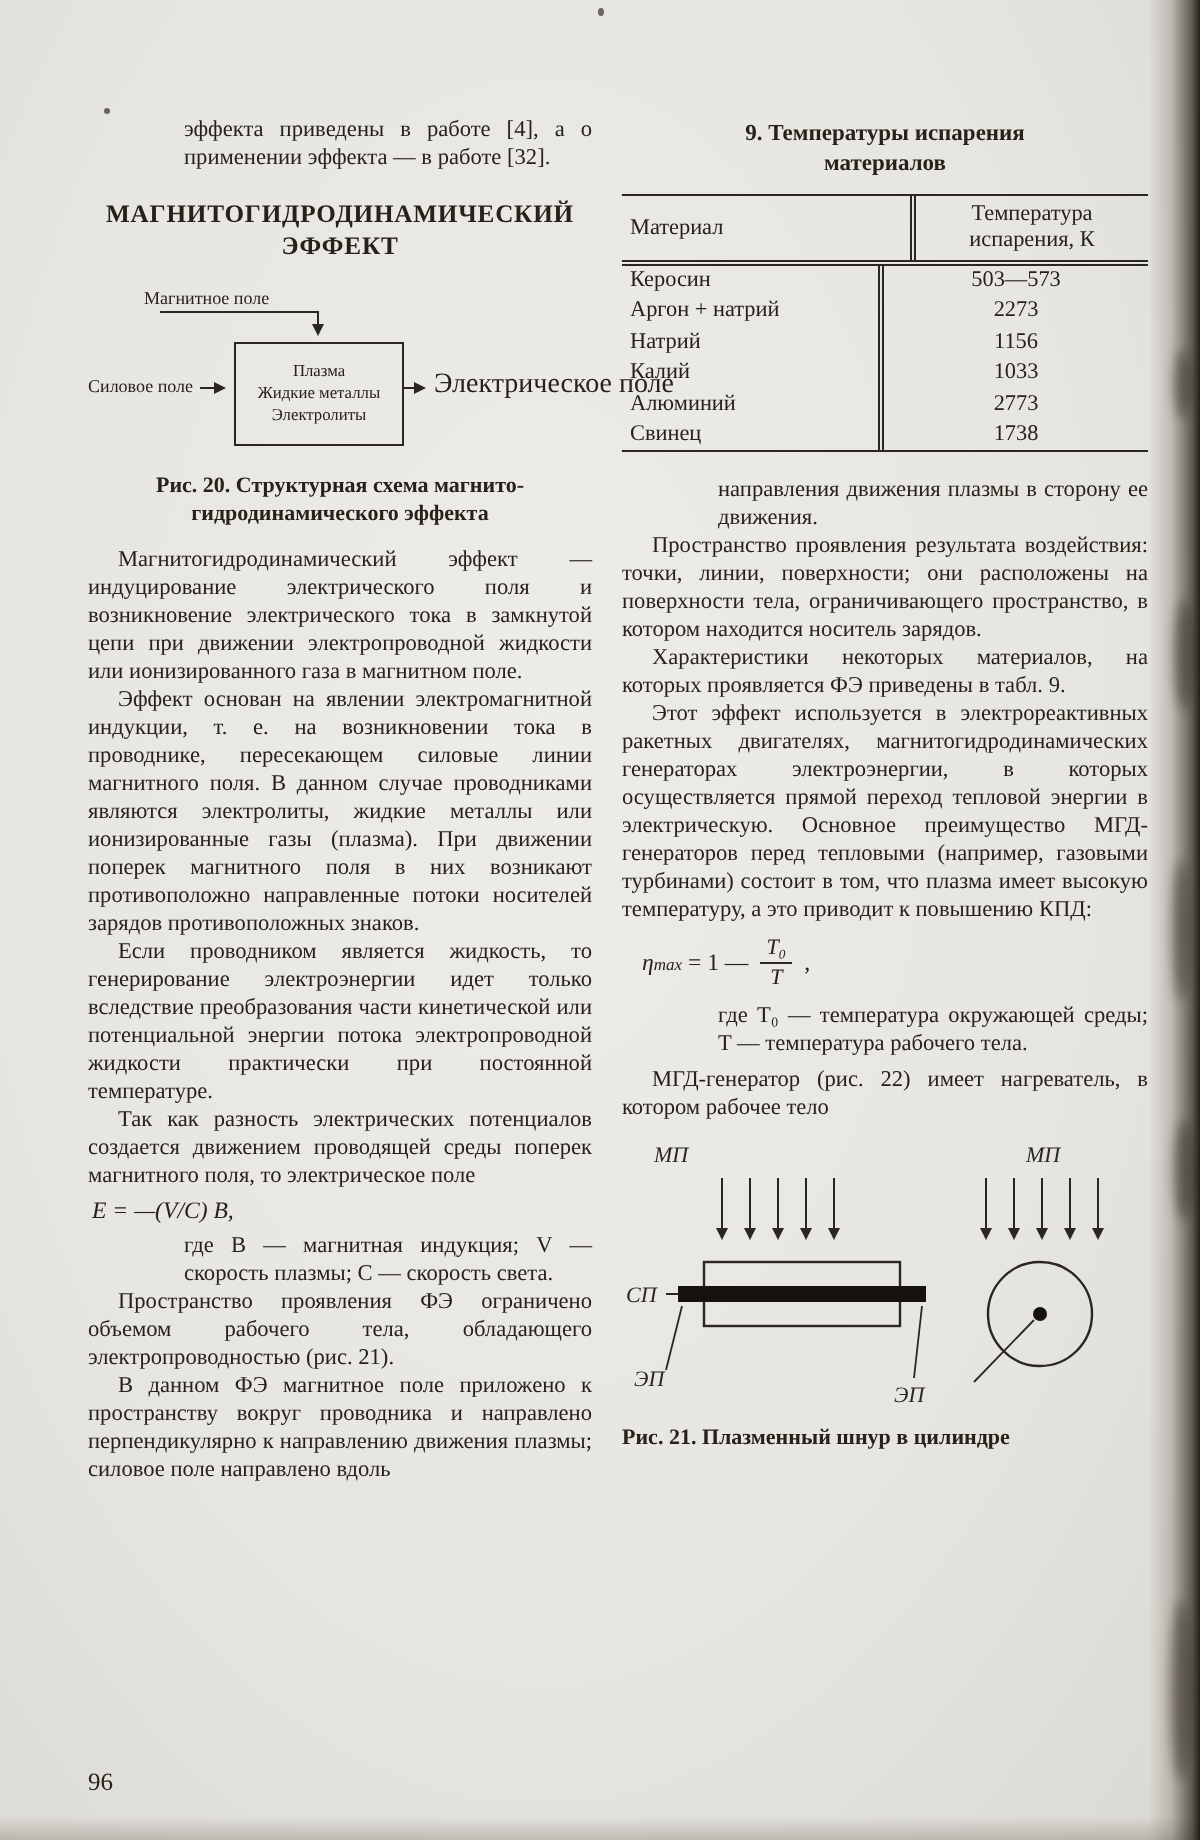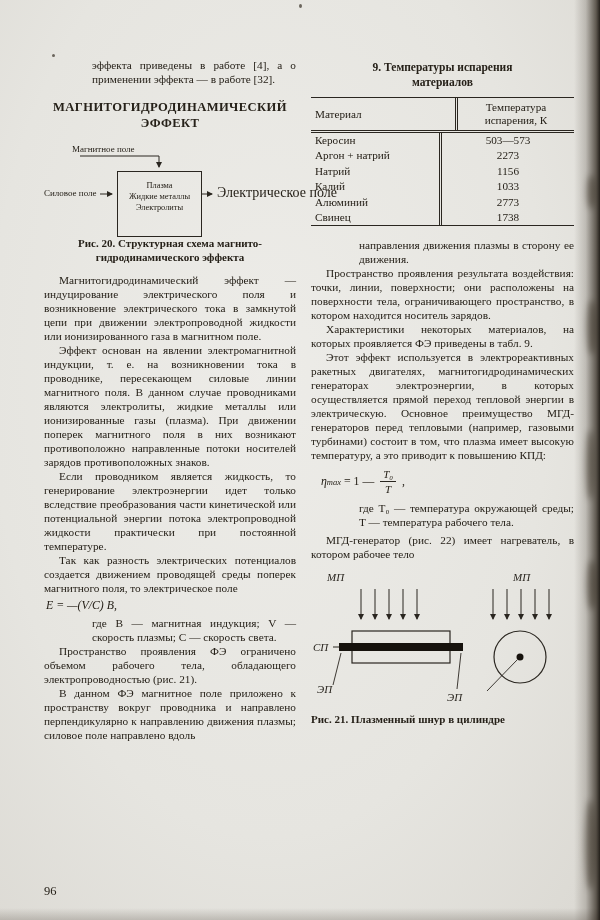--- a/index.html
+++ b/index.html
@@ -28,21 +28,21 @@
   .heading { font-weight:bold; text-align:center; font-size:12.6px; line-height:16px; letter-spacing:0.4px; }
   .heading-wrap { margin:13px 0 10px 0; }
 
   
   .fig20 { position:relative; width:252px; height:92px; margin-bottom:4px; }
   .fig20 svg { position:absolute; left:0; top:0; }
   .f20-label { position:absolute; font-size:9px; line-height:10px; white-space:nowrap; }
   .f20-mag   { left:12px;  top:3px;margin-left:16px; }
   .f20-force { left:0px;  top:47px; }
   .f20-elec  { left:173px; top:47px; font-size:14px; }
-  .f20-box { position:absolute; left:73px; top:30px; width:85px; height:66px;
+  .f20-box { position:absolute; left:73px; top:30px; width:85px; height:52px;
     border:1px solid #2a2620; text-align:center; font-size:8.4px; line-height:11px; padding-top:8px; }
   .figcap { font-weight:bold; font-size:11px; line-height:13.5px; text-align:center; margin:2px 6px 9px 6px; }
 
   
   .tbl-title { font-weight:bold; font-size:11.5px; line-height:15px; text-align:center; width:190px; margin:0 auto 7px auto; }
   .mtable { border-top:1.4px solid #2a2620; border-bottom:1.4px solid #2a2620; font-size:11.2px; width:100%; }
   .thead { display:flex; border-bottom:3px double #2a2620;gap:16px; }
   .th-m { width:128px; display:flex; align-items:center; padding:3px 2px 3px 4px; }
   .th-t { flex:1; border-left:3px double #2a2620; text-align:center; padding:3px 2px; line-height:13px; }
   .trow { display:flex; }

